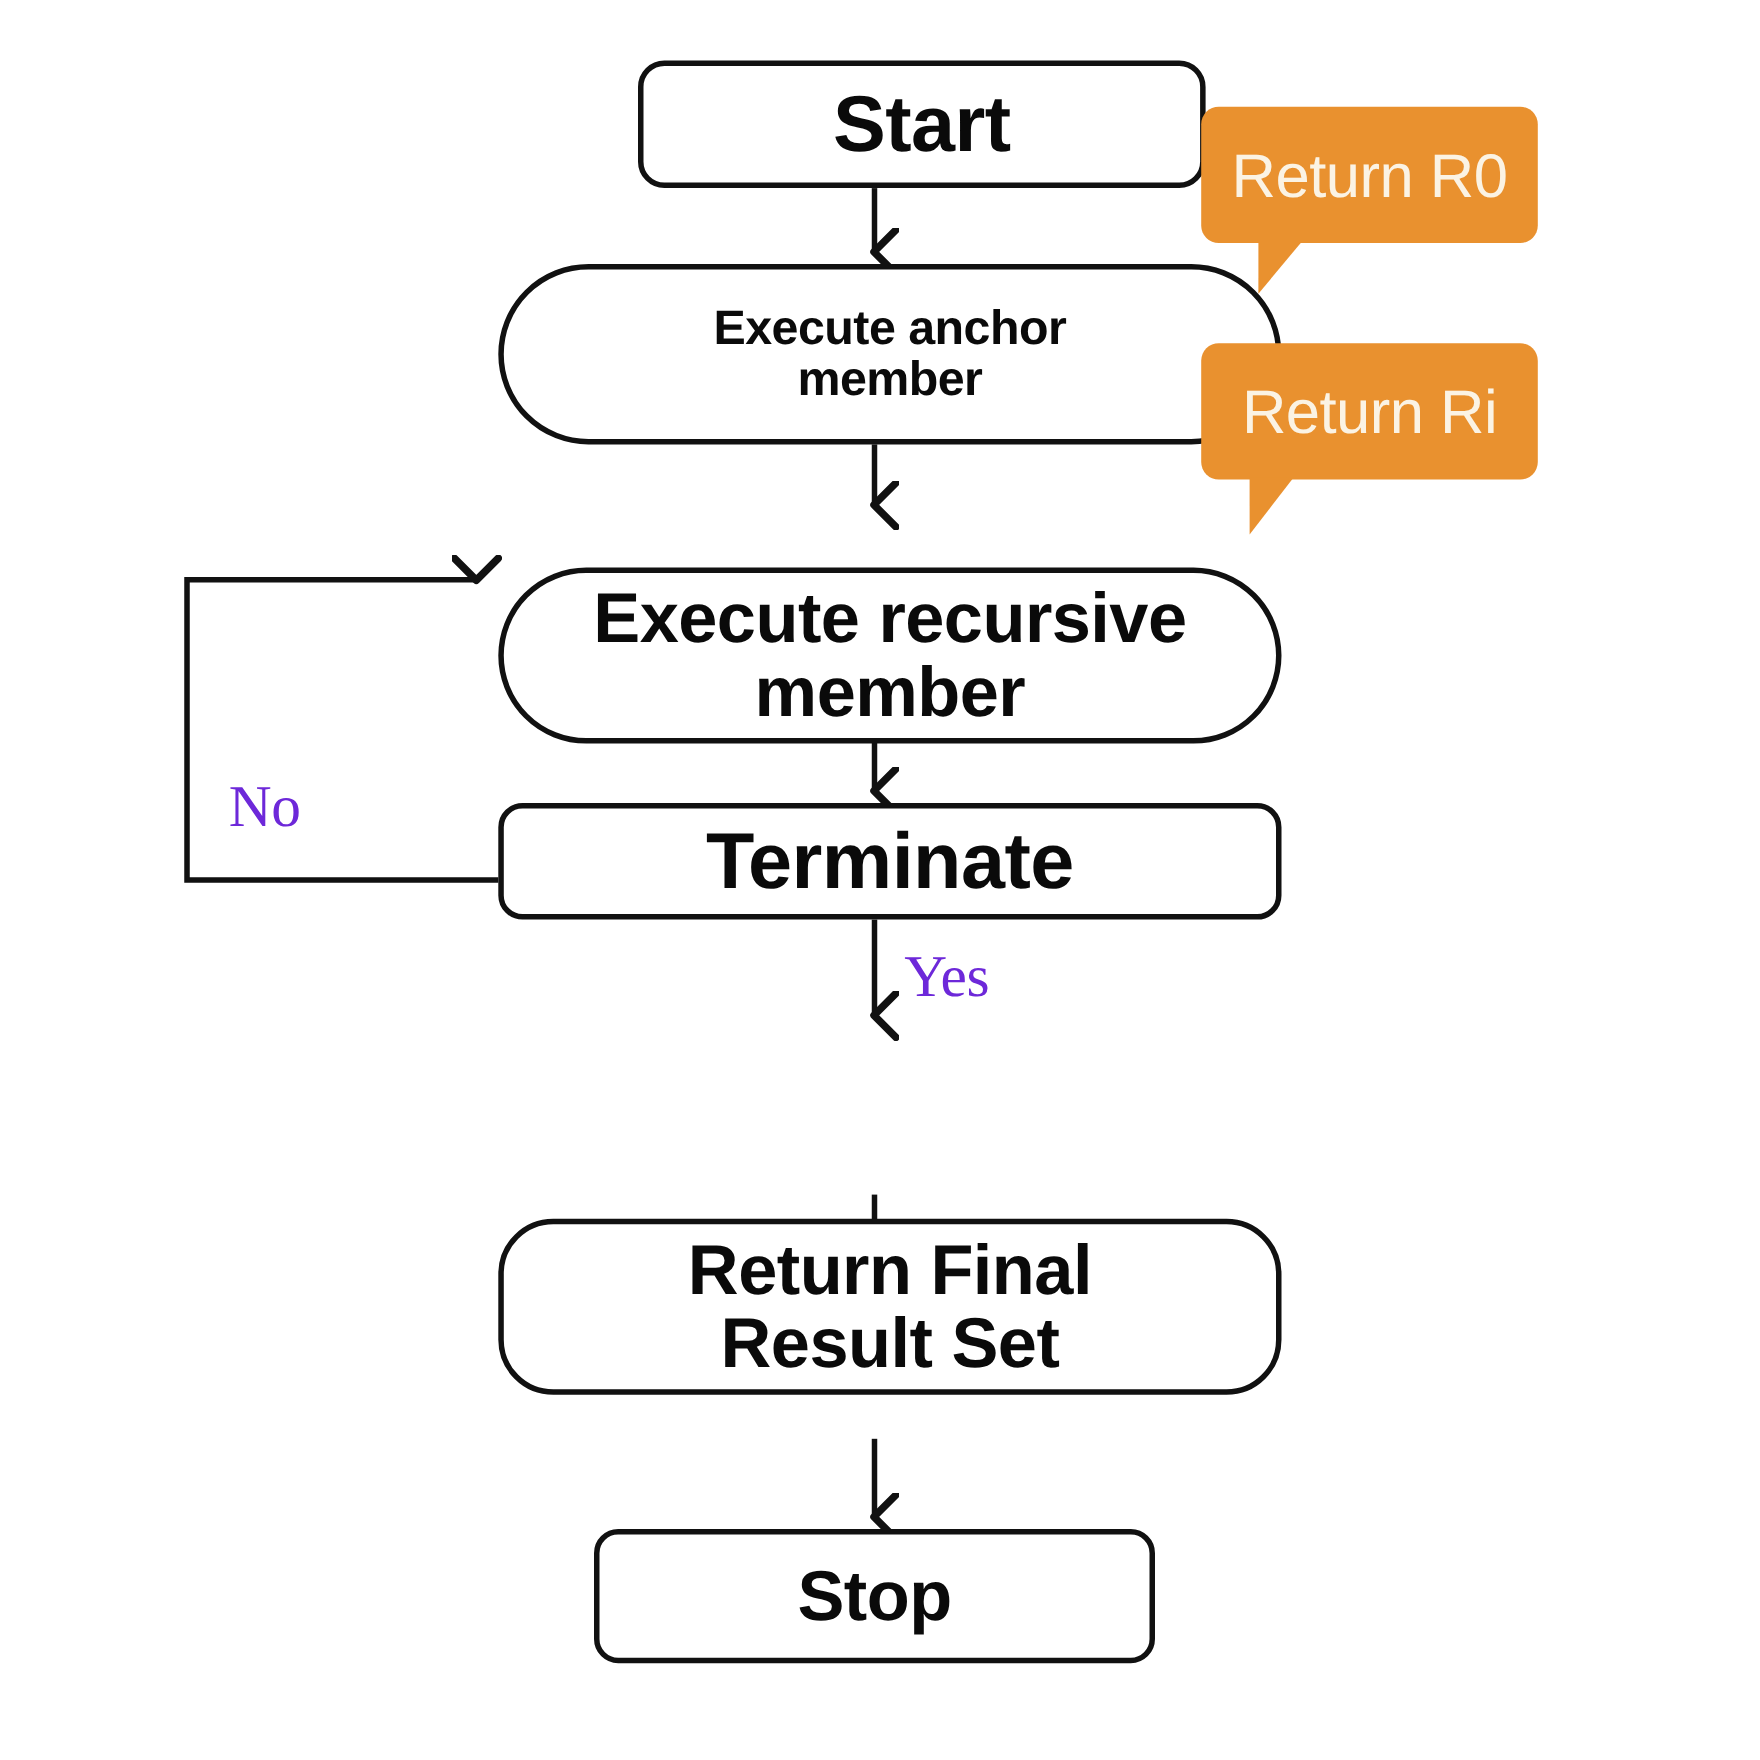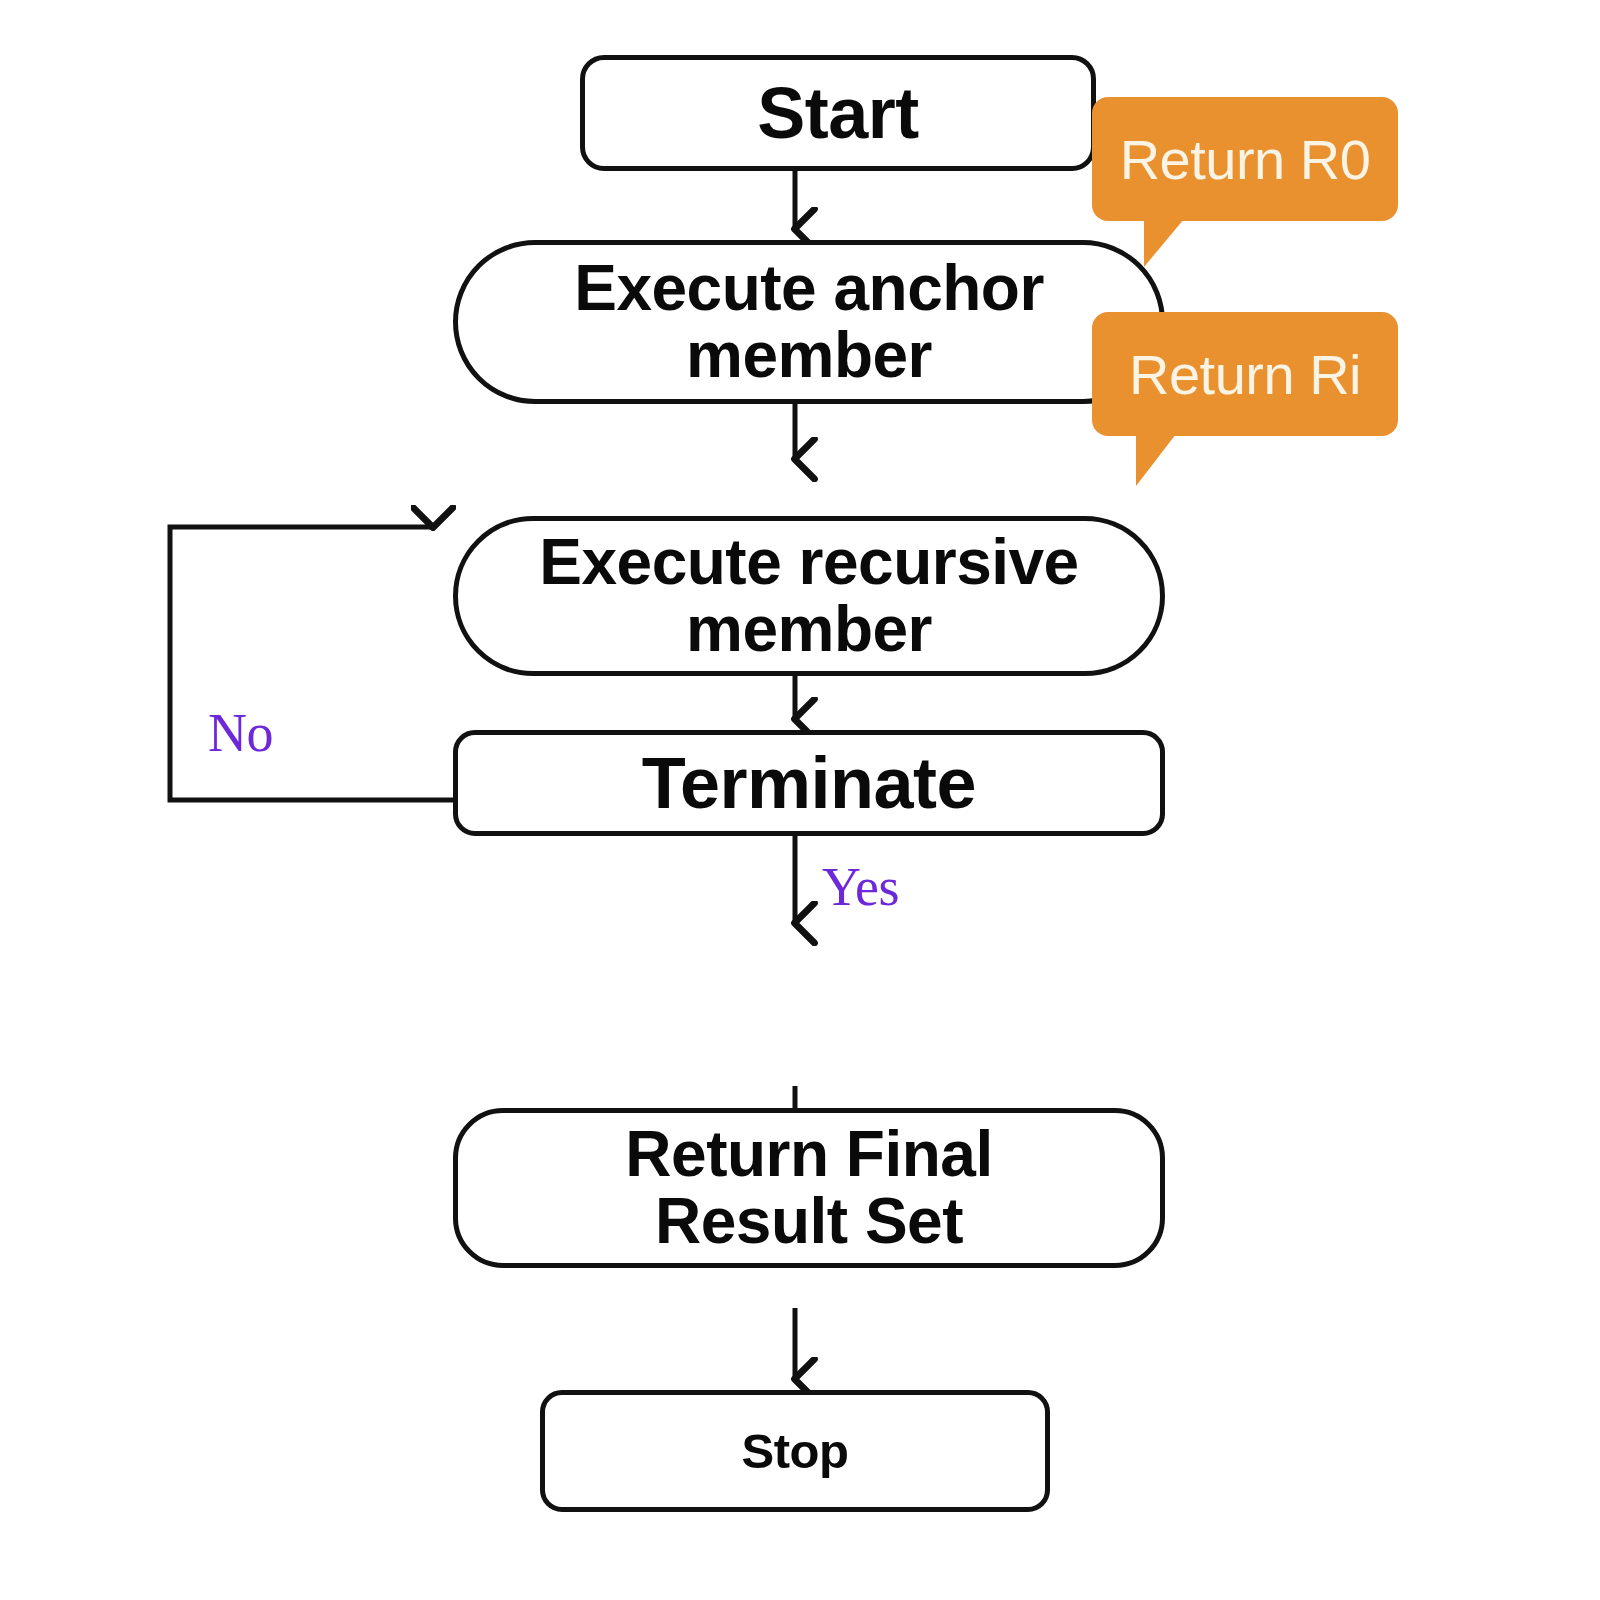--- a/index.html
+++ b/index.html
@@ -43,26 +43,26 @@
     z-index: 3;
   }
   .node .nlabel {
     display: block;
     white-space: pre-line;
     padding: 0 14px;
   }
 
   
   #node-start       { left: 548px;  top: 55px;   width: 516px; height: 116px; border-radius: 24px;  font-size: 72px; margin-left: 32px; }
-  #node-anchor      { left: 453px;  top: 240px;  width: 712px; height: 164px; border-radius: 82px;  font-size: 64px; }
+  #node-anchor      { left: 453px;  top: 240px;  width: 712px; height: 164px; border-radius: 82px;  font-size: 44px; }
   #node-recursive   { left: 453px;  top: 480px;  width: 712px; height: 160px; border-radius: 80px;  font-size: 64px; margin-top: 36px; }
   #node-terminate   { left: 453px;  top: 730px;  width: 712px; height: 106px; border-radius: 22px;  font-size: 72px; }
   #node-union       { left: 453px;  top: 934px;  width: 712px; height: 152px; border-radius: 60px;  font-size: 64px; }
   #node-returnfinal { left: 453px;  top: 1108px; width: 712px; height: 160px; border-radius: 50px;  font-size: 64px; }
-  #node-stop        { left: 540px;  top: 1390px; width: 510px; height: 122px; border-radius: 22px;  font-size: 49px; }
+  #node-stop        { left: 540px;  top: 1390px; width: 510px; height: 122px; border-radius: 22px;  font-size: 64px; }
 
   
   .callout {
     position: absolute;
     z-index: 6;
   }
   .callout .bubble {
     position: absolute;
     left: 0;
     top: 0;

